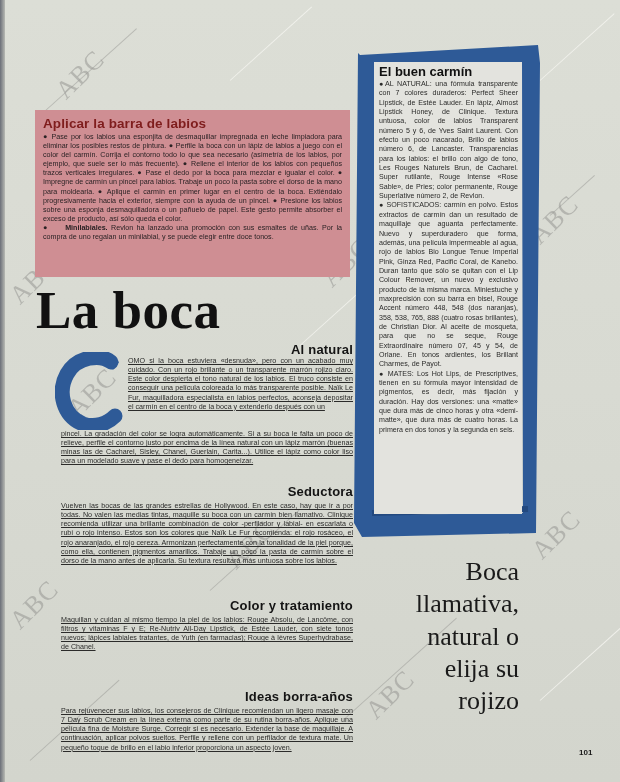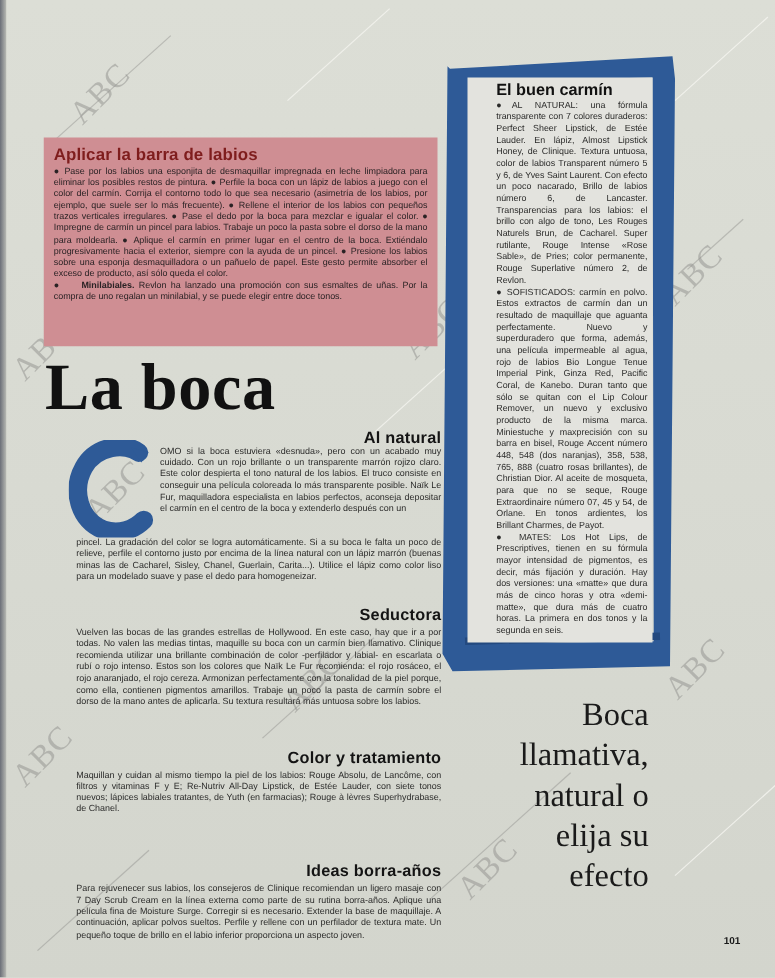--- a/index.html
+++ b/index.html
@@ -48,42 +48,42 @@
   .headline {
     position: absolute; left: 36px; top: 282px;
     font-family: "Liberation Serif", serif; font-weight: bold;
     font-size: 53px; line-height: 56px; color: #111; letter-spacing: 0.5px;
   }
 
   .sub {
     font-weight: bold; font-size: 13px; color: #141414; letter-spacing: 0.2px; text-align: right;
   }
   .body-text {
-    font-size: 7.15px; line-height: 9.15px; text-align: justify; color: #2b2b2a;
+    font-size: 7.15px; line-height: 9.15px; text-align: justify; color: #2b2b2a; text-decoration: underline;
   }
 
   .sec-natural { position: absolute; left: 61px; top: 342px; width: 292px; }
   .dropcap {
     position: absolute; left: 55px; top: 352px; width: 68px; height: 78px;
   }
   .natural-text-top { position: absolute; left: 128px; top: 357px; width: 225px; }
   .natural-text-bottom { position: absolute; left: 61px; top: 430px; width: 292px; }
 
   .sec-seductora { position: absolute; left: 61px; top: 484px; width: 292px; }
   .sec-color { position: absolute; left: 61px; top: 598px; width: 292px; }
   .sec-ideas { position: absolute; left: 61px; top: 689px; width: 292px; }
   .sec h3 { margin-bottom: 3px; }
 
   
   .frame-outer {
     position: absolute; left: 352px; top: 43px; width: 190px; height: 495px;
   }
   .frame-inner {
     position: absolute; left: 374px; top: 62px; width: 148px; height: 452px;
-    background: #e3e3de; padding: 2px 4px 0 23px;
+    background: #e3e3de; padding: 2px 4px 0 5px;
   }
   .frame-inner h2 {
     font-size: 13px; font-weight: bold; color: #111; margin: 0 0 1px 0;
   }
   .frame-inner p {
     font-size: 7.1px; line-height: 9.35px; text-align: justify; color: #2b2b2a; margin-bottom: 0;
   }
 
   .pullquote {
     position: absolute; right: 101px; top: 556px; width: 210px;
@@ -182,17 +182,17 @@
       <span>● </span><span>MATES:</span>
       <span>Los Hot Lips, de Prescriptives, tienen en su fórmula mayor intensidad de pigmentos, es decir, más fijación y duración. Hay dos versiones: una «matte» que dura más de cinco horas y otra «demi-matte», que dura más de cuatro horas. La primera en dos tonos y la segunda en seis.</span>
     </p>
   </div>
 
   <div class="pullquote">
     <div>Boca</div>
     <div>llamativa,</div>
     <div>natural o</div>
     <div>elija su</div>
-    <div>efecto</div>
+    <div>rojizo</div>
   </div>
 
   <div class="page-number">101</div>
 </div>
 
 </body></html>

